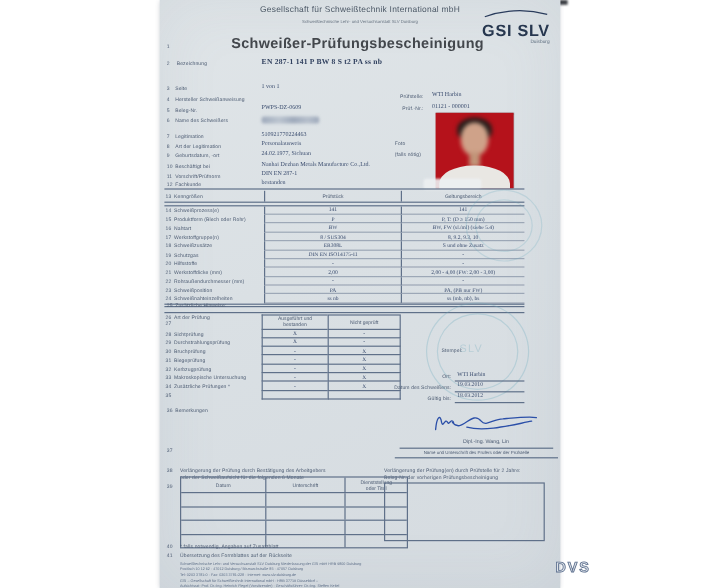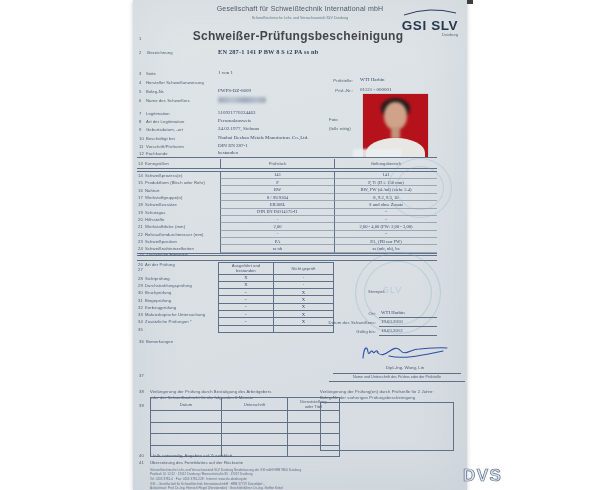--- a/index.html
+++ b/index.html
@@ -61,21 +61,21 @@
   .photo .shirt{position:absolute;left:3px;top:44px;width:59px;height:20px;background:#e9e7e3;border-radius:48% 48% 0 0/75% 75% 0 0;}
   .redact{width:48px;height:5.5px;border-radius:2px;opacity:.75;filter:blur(1.4px);
           background:linear-gradient(90deg,#8a97ad,#b0bac8 30%,#8a97ad 55%,#a8b2c2 80%,#8a97ad);}
   .whiteout{background:#edf0f2;border-radius:2px;filter:blur(.9px);opacity:.9;}
   
   .ring{position:absolute;border:1.1px solid rgba(110,172,190,.55);border-radius:50%;}
   .stamptxt{position:absolute;color:rgba(96,160,180,.5);font-weight:400;letter-spacing:1px;}
   .sig{stroke:#2b4fa8;fill:none;stroke-width:1.1;stroke-linecap:round;}
   .cap{font-size:3.7px;color:#4c5b72;text-align:center;white-space:nowrap;}
   .foot{font-size:3.1px;color:#5f7089;line-height:4.4px;white-space:nowrap;}
-  .dvs{font-size:17px;font-weight:700;letter-spacing:1.5px;color:#dfe4ea;padding-left:44px;
+  .dvs{font-size:12px;font-weight:700;letter-spacing:1.5px;color:#dfe4ea;padding-left:44px;
        -webkit-text-stroke:.7px #5c6f8e;}
   .rt{text-align:right;}
   .uline{border-top:.5px solid #5f7089;height:0;}
 </style>
 </head>
 <body>
 
 <div class="scene">
   <div class="topstrip"></div>
 

